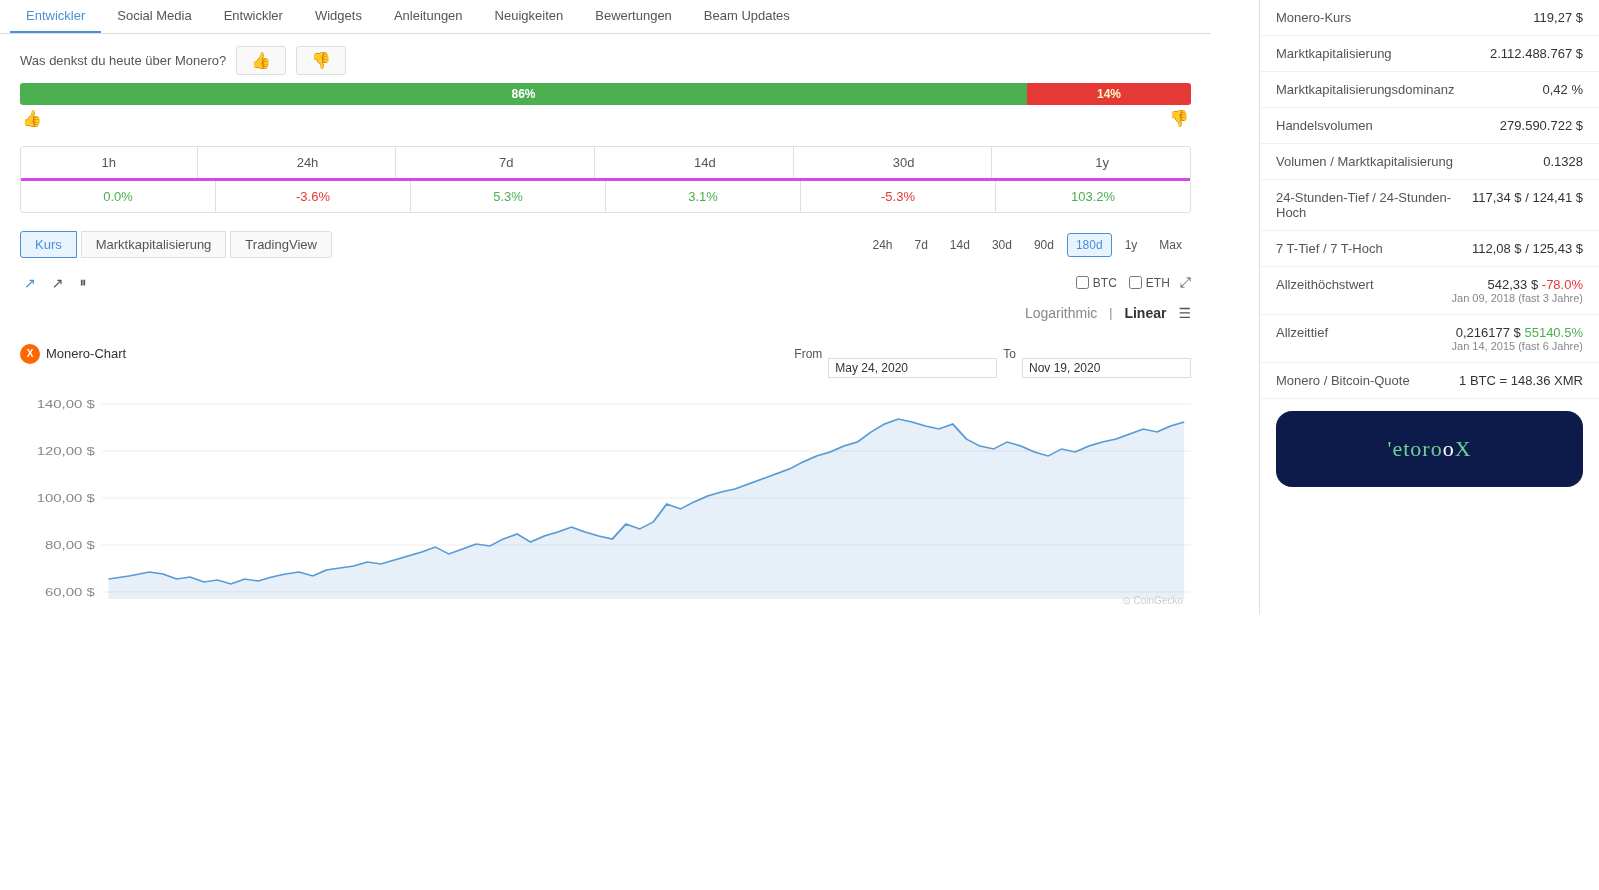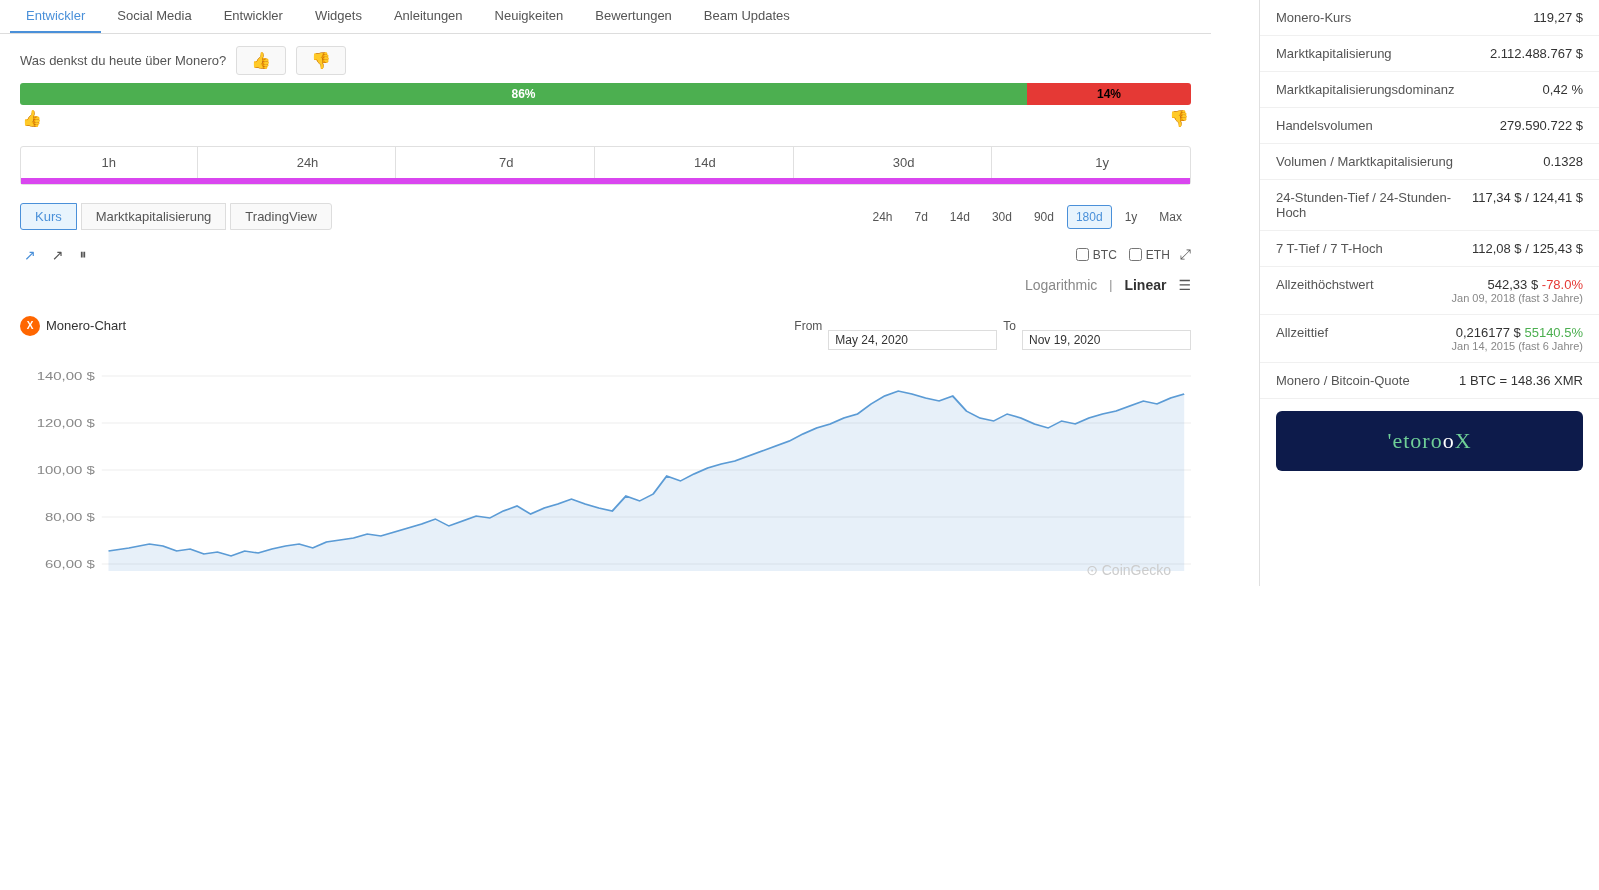--- a/index.html
+++ b/index.html
@@ -14,29 +14,29 @@
     .nav-tabs { display: flex; border-bottom: 1px solid #ddd; padding: 0 10px; background: #fff; }
     .nav-tab { padding: 8px 16px; cursor: pointer; font-size: 13px; color: #555; border-bottom: 2px solid transparent; }
     .nav-tab.active { border-bottom: 2px solid #4a90d9; color: #4a90d9; }
 
     
     .sentiment-section { padding: 12px 20px 8px 20px; }
     .sentiment-question { font-size: 13px; color: #555; margin-bottom: 8px; display: flex; align-items: center; gap: 10px; }
     .sentiment-btn { border: 1px solid #ddd; background: #f9f9f9; padding: 4px 14px; cursor: pointer; font-size: 16px; border-radius: 3px; }
     .sentiment-bar-container { position: relative; height: 22px; border-radius: 3px; overflow: hidden; margin-bottom: 4px; }
     .sentiment-bar-green { position: absolute; left: 0; top: 0; height: 100%; background: #4caf50; display: flex; align-items: center; justify-content: center; color: #fff; font-size: 12px; font-weight: bold; }
-    .sentiment-bar-red { position: absolute; right: 0; top: 0; height: 100%; background: #e53935; display: flex; align-items: center; justify-content: center; color: #000000; font-size: 12px; font-weight: bold; }
+    .sentiment-bar-red { position: absolute; right: 0; top: 0; height: 100%; background: #e53935; display: flex; align-items: center; justify-content: center; color: #fef9c3; font-size: 12px; font-weight: bold; }
     .sentiment-icons { display: flex; justify-content: space-between; padding: 0 2px; }
     .sentiment-icon { font-size: 16px; }
     .sentiment-icon.green { color: #4caf50; }
     .sentiment-icon.red { color: #e53935; }
 
     
     .price-table { margin: 10px 20px; border: 1px solid #e0e0e0; border-radius: 3px; }
-    .price-table-header { display: flex; border-bottom: 6px solid #d946ef; gap: 22px; }
+    .price-table-header { display: flex; border-bottom: 3px solid #d946ef; gap: 22px; }
     .price-table-header div { flex: 1; text-align: center; padding: 8px 0; font-size: 13px; color: #555; border-right: 1px solid #e0e0e0; }
     .price-table-header div:last-child { border-right: none; }
     .price-table-values { display: flex; }
     .price-table-values div { flex: 1; text-align: center; padding: 8px 0; font-size: 13px; border-right: 1px solid #e0e0e0; }
     .price-table-values div:last-child { border-right: none; }
     .positive { color: #4caf50; }
     .negative { color: #e53935; }
 
     
     .chart-controls { padding: 8px 20px; display: flex; align-items: center; justify-content: space-between; }
@@ -87,25 +87,25 @@
     .right-panel { width: 340px; border-left: 1px solid #e0e0e0; padding: 0; margin-left: 48px; }
     .stats-table { width: 100%; }
     .stat-row { display: flex; align-items: flex-start; padding: 10px 16px; border-bottom: 1px solid #f0f0f0; }
     .stat-label { flex: 1; font-size: 13px; color: #555; }
     .stat-value { font-size: 13px; color: #333; text-align: right; }
     .stat-value .sub { font-size: 11px; color: #888; display: block; }
     .stat-value .positive-pct { color: #4caf50; }
     .stat-value .negative-pct { color: #e53935; }
 
     
-    .etoro-banner { margin: 12px 16px; background: #0d1b4b; border-radius: 6px; padding: 14px; display: flex; align-items: center; justify-content: center; height: 60px; cursor: pointer; }
+    .etoro-banner { margin: 12px 16px; background: #0d1b4b; border-radius: 16px; padding: 14px; display: flex; align-items: center; justify-content: center; height: 76px; cursor: pointer; }
     .etoro-logo { font-size: 22px; color: #fff; font-family: Georgia, serif; letter-spacing: 1px; }
     .etoro-logo span { color: #6fcf97; }
 
-    .watermark { position: absolute; bottom: 8px; right: 20px; font-size: 14px; color: #ccc; display: flex; align-items: center; gap: 4px; }
+    .watermark { position: absolute; bottom: 8px; right: 8px; font-size: 10px; color: #ccc; display: flex; align-items: center; gap: 4px; }
   </style>
 </head>
 <body>
 
 <div class="main-container">
 
   <div class="left-panel">
 
     <div class="nav-tabs">
       <div class="nav-tab active">Entwickler</div>
@@ -139,20 +139,28 @@
     </div>
 
     <div class="price-table">
       <div class="price-table-header">
         <div>1h</div>
         <div>24h</div>
         <div>7d</div>
         <div>14d</div>
         <div>30d</div>
         <div>1y</div>
+      </div>
+      <div class="price-table-values">
+        <div class="positive">0.0%</div>
+        <div class="negative">-3.6%</div>
+        <div class="positive">5.3%</div>
+        <div class="positive">3.1%</div>
+        <div class="negative">-5.3%</div>
+        <div class="positive">103.2%</div>
       </div>
     </div>
 
     <div class="chart-controls">
       <div class="chart-type-tabs">
         <button class="chart-type-tab active">Kurs</button>
         <button class="chart-type-tab">Marktkapitalisierung</button>
         <button class="chart-type-tab">TradingView</button>
       </div>
       <div class="chart-time-controls">

